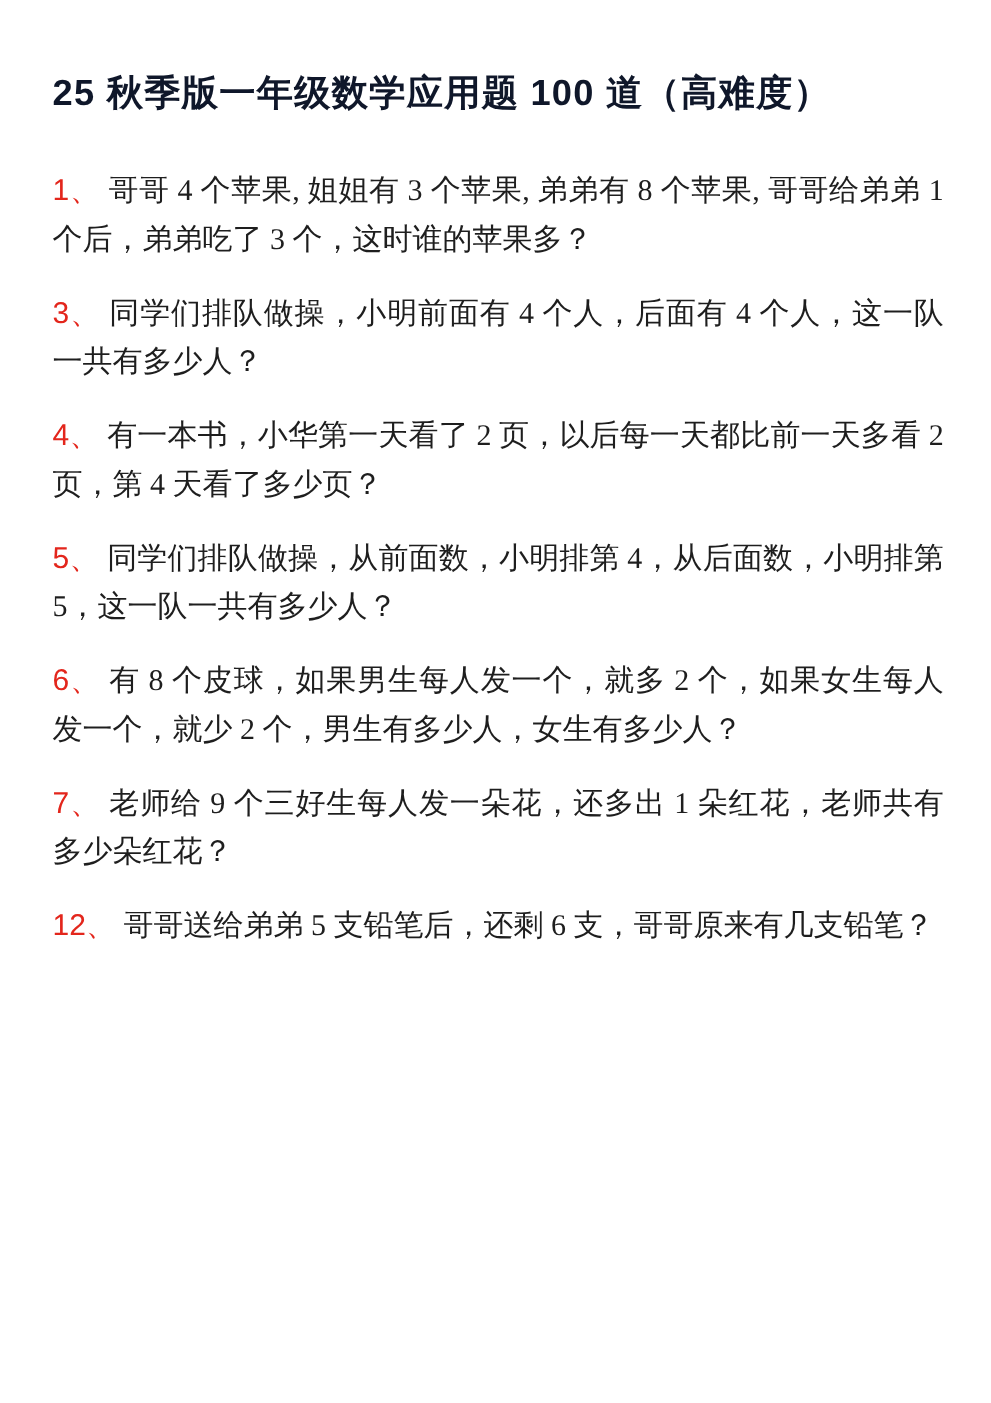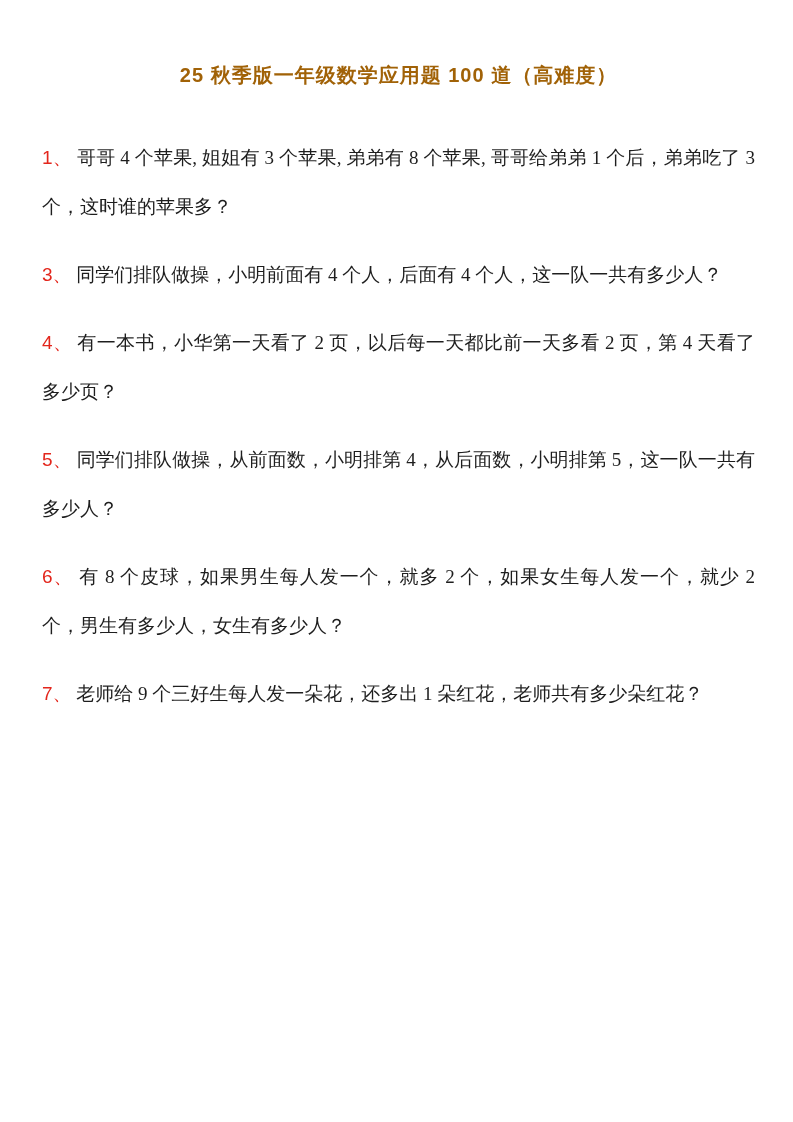--- a/index.html
+++ b/index.html
@@ -12,34 +12,34 @@
     width: 793px;
     height: 1122px;
     background: #ffffff;
     box-sizing: border-box;
     padding: 58px 38px 0 42px;
     overflow: hidden;
   }
   .doc-title {
     font-family: "Liberation Sans", "DejaVu Sans", sans-serif;
     font-weight: bold;
-    font-size: 20px;
+    font-size: 29px;
     line-height: 35px;
-    color: #a16207;
-    text-align: center;
+    color: #0f172a;
+    text-align: left;
     margin: 0 0 40px 0;
     letter-spacing: 1px;
   }
   .questions {
     width: 713px;
   }
   .question {
     font-family: "Liberation Serif", "DejaVu Serif", serif;
-    font-size: 19px;
-    line-height: 49px;
+    font-size: 24px;
+    line-height: 39px;
     color: #1e1e1e;
     text-align: justify;
     margin: 0 0 19px 0;
   }
   .qnum {
     font-family: "Liberation Sans", "DejaVu Sans", sans-serif;
     color: #e3261c;
   }
   .qtext {
     color: #1e1e1e;
@@ -82,15 +82,19 @@
 
     <p class="question">
       <span class="qnum">7、</span>
       <span class="qtext">老师给 9 个三好生每人发一朵花，还多出 1 朵红花，老师共有多少朵红花？</span>
     </p>
 
 
 
 
 
+    <p class="question">
+      <span class="qnum">12、</span>
+      <span class="qtext">哥哥送给弟弟 5 支铅笔后，还剩 6 支，哥哥原来有几支铅笔？</span>
+    </p>
 
   </div>
 </div>
 
 </body></html>

